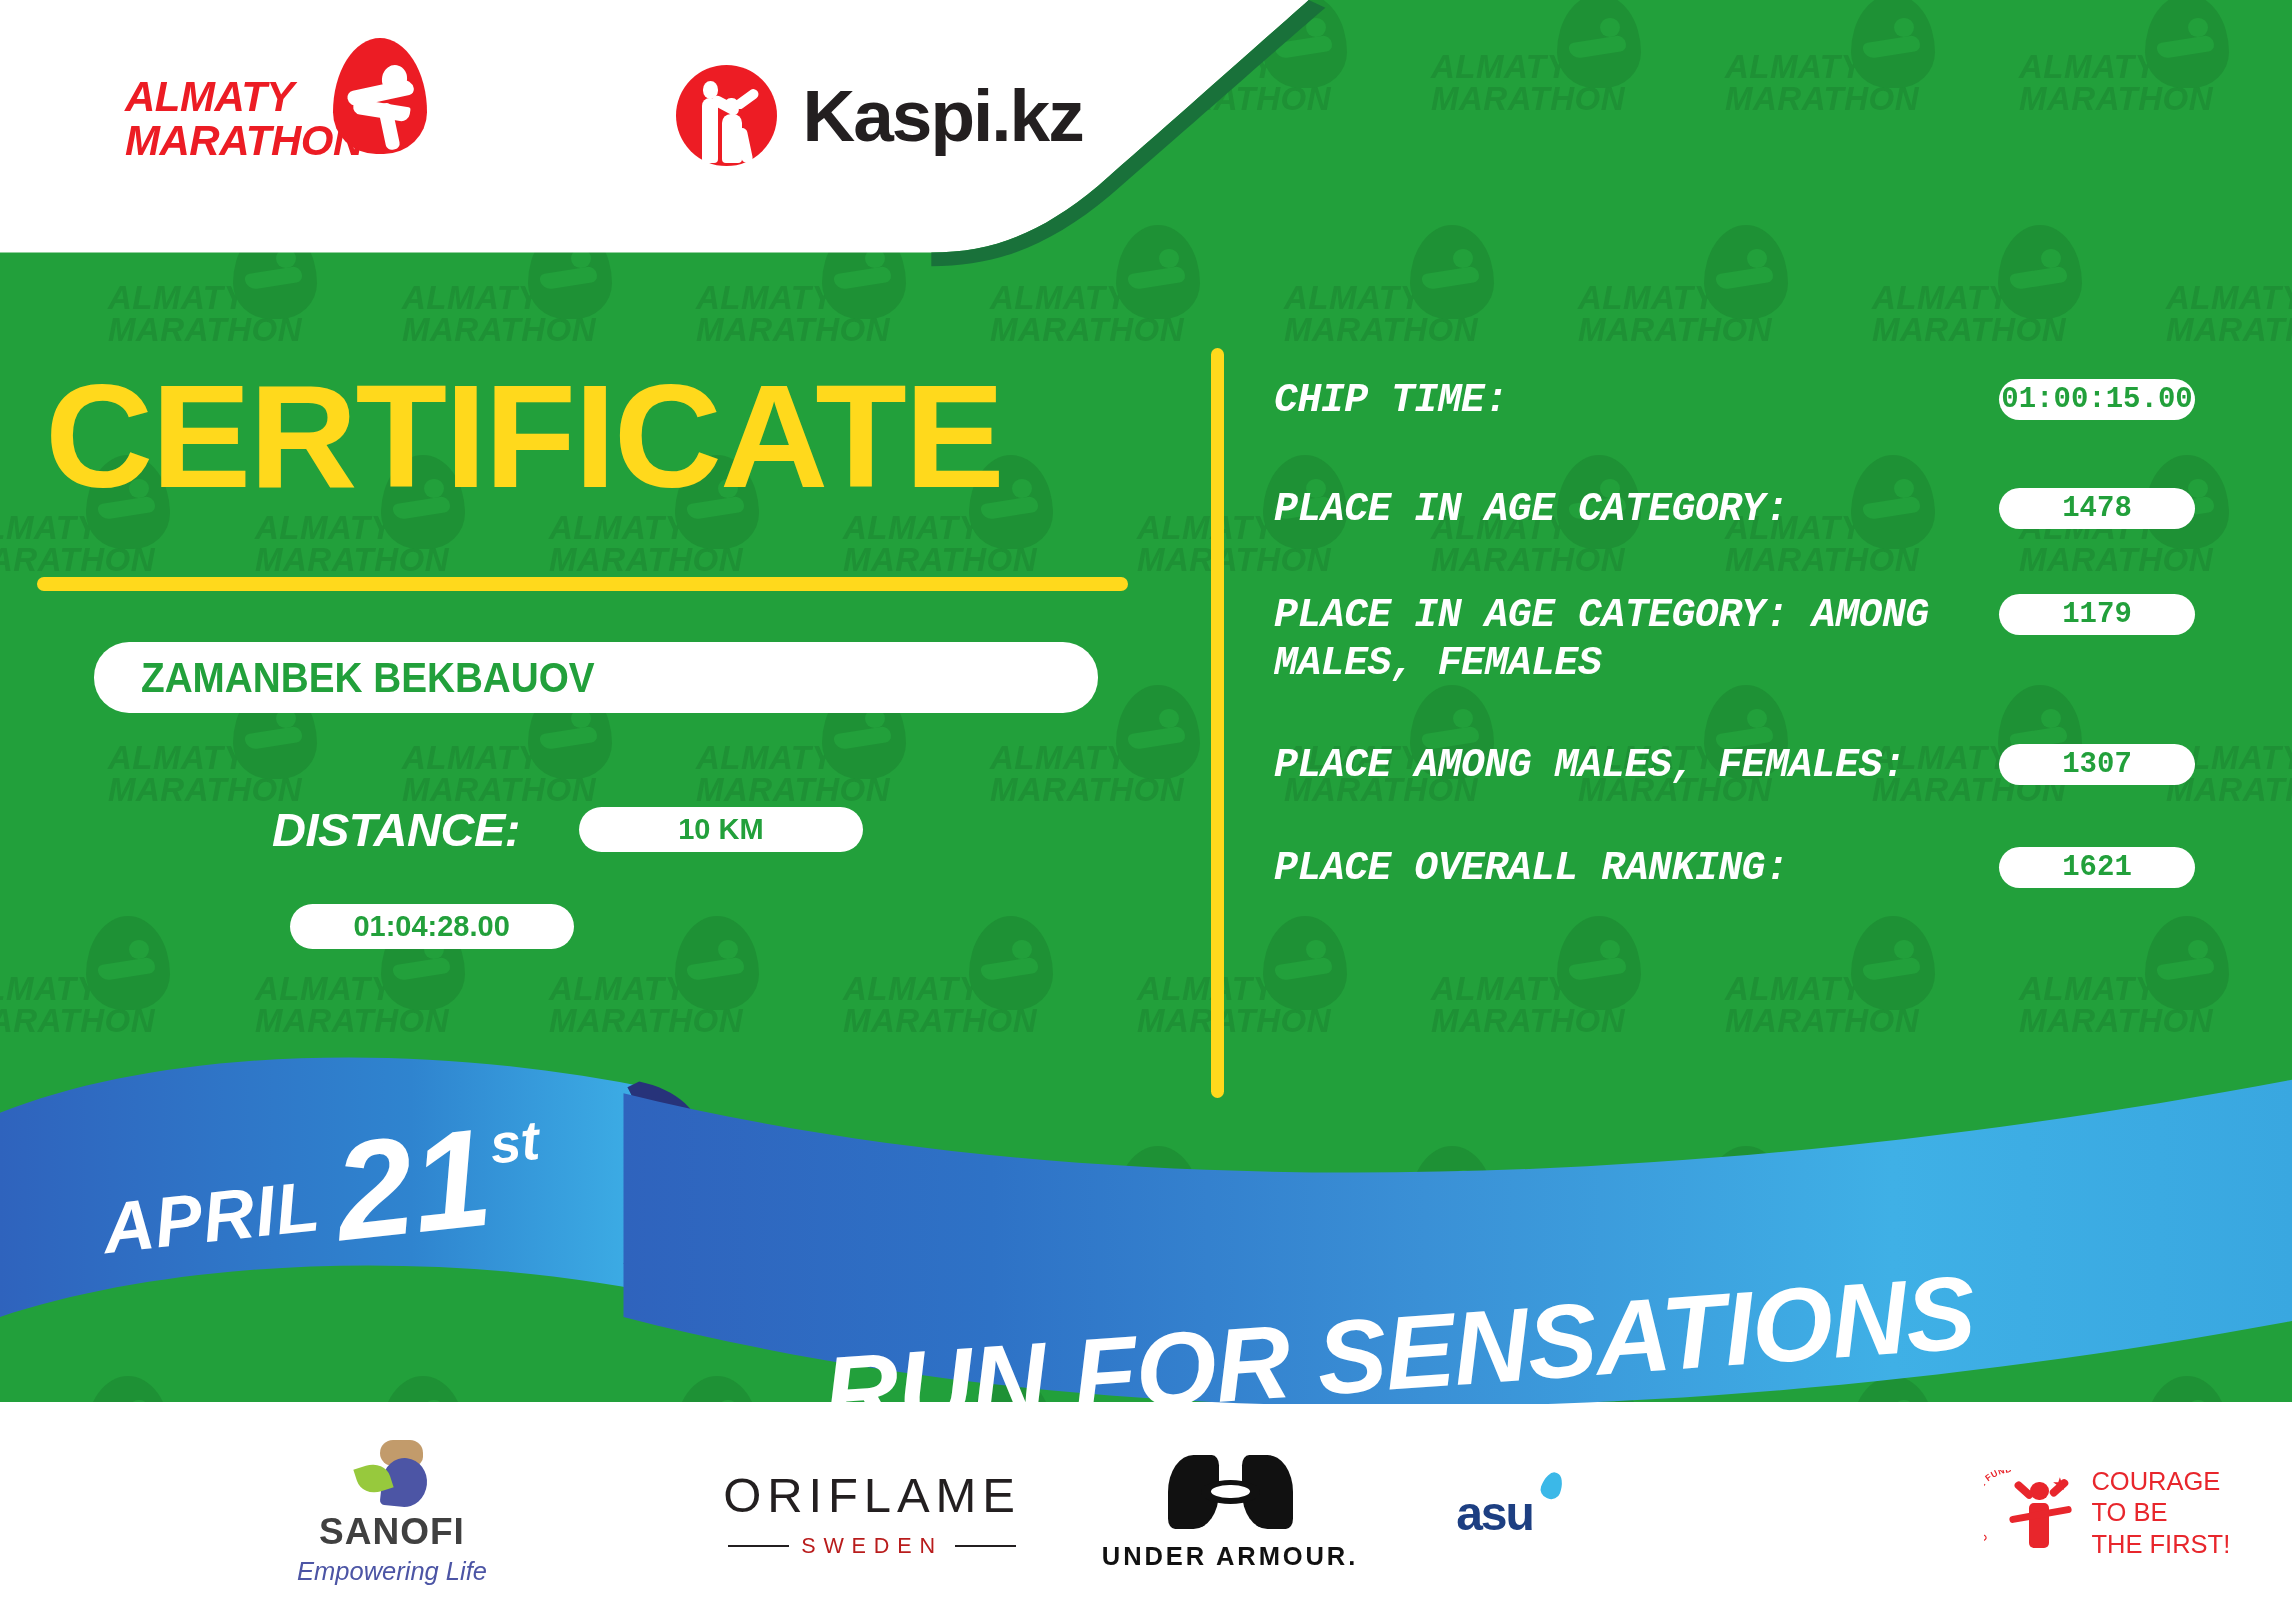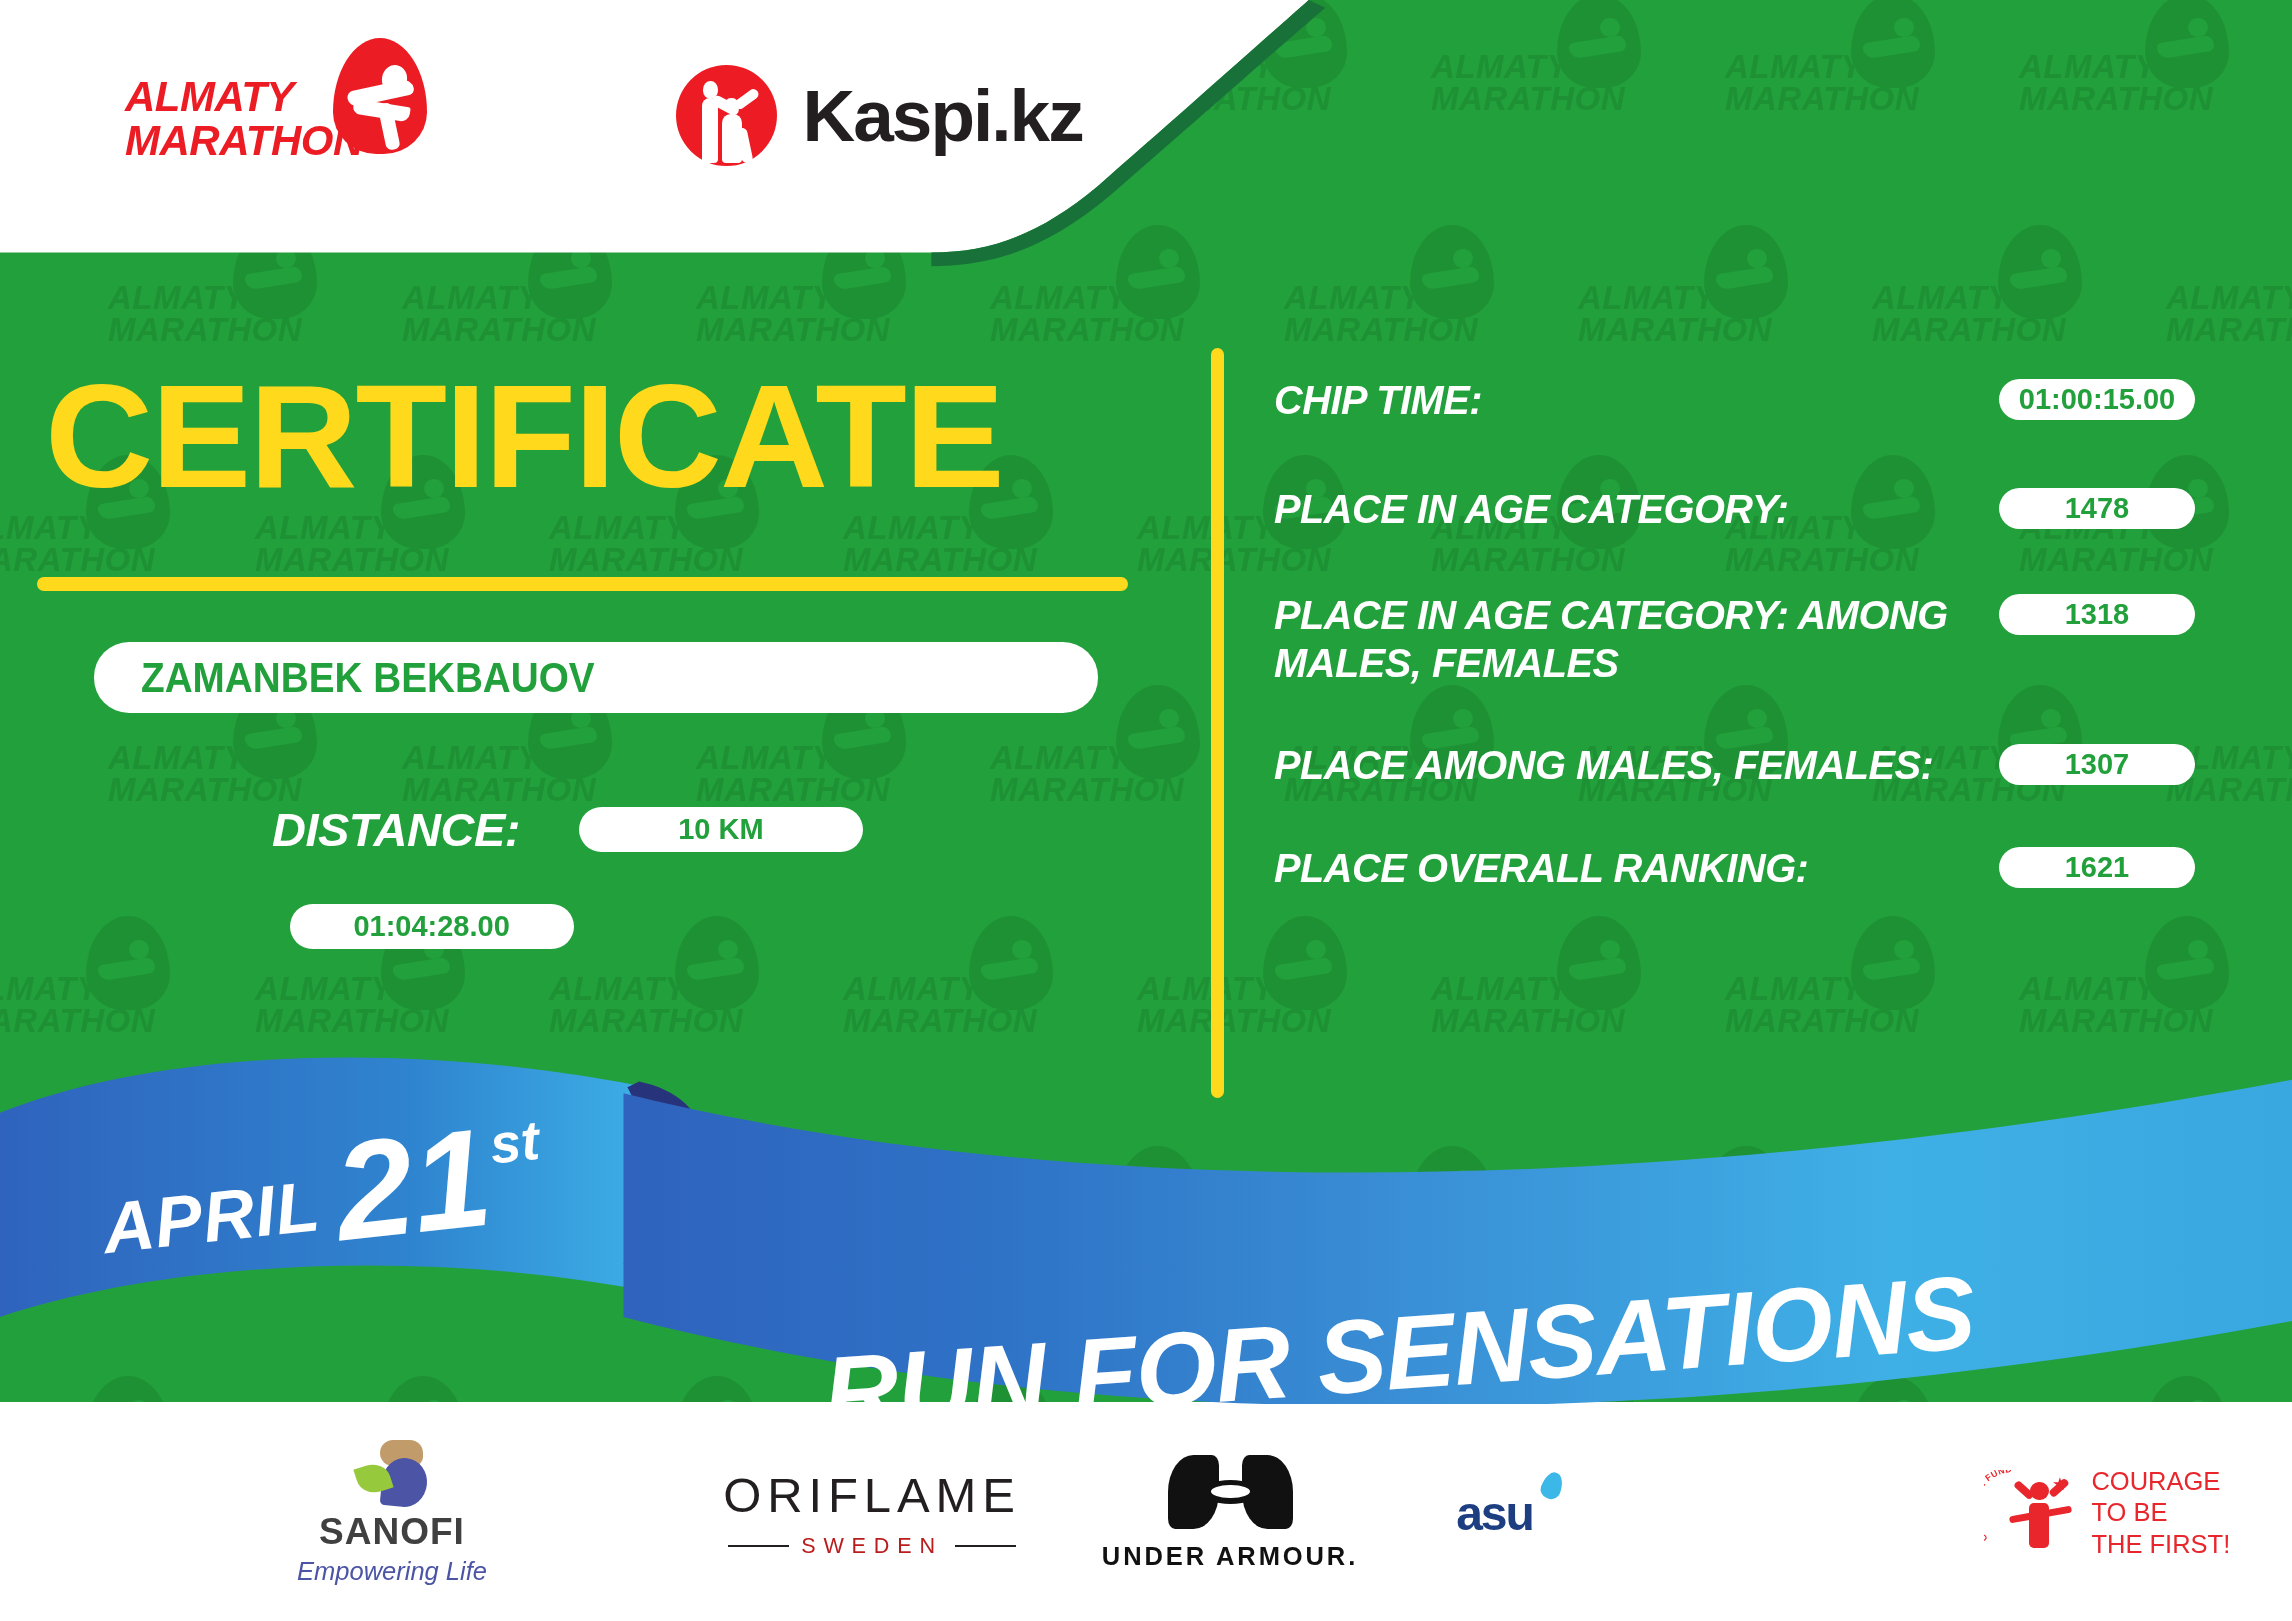--- a/index.html
+++ b/index.html
@@ -303,20 +303,21 @@
     left: 1274px; top: 377px;
     width: 921px;
     z-index: 5;
   }
   .stat-row {
     position: relative;
     display: flex;
     align-items: flex-start;
     justify-content: space-between;
     margin-bottom: 43px;
+    font-family: Liberation Mono, monospace;
   }
   .stat-label {
     color: #ffffff;
     font-size: 41px;
     font-weight: 900;
     font-style: italic;
     line-height: 1.16;
     letter-spacing: -0.5px;
     flex: 1 1 auto;
     padding-right: 17.6px;
@@ -724,21 +725,21 @@
       <div class="stat-pill">01:00:15.00</div>
     </div>
 
     <div class="stat-row" id="stat-1">
       <div class="stat-label">PLACE IN AGE CATEGORY:</div>
       <div class="stat-pill">1478</div>
     </div>
 
     <div class="stat-row" id="stat-2">
       <div class="stat-label">PLACE IN AGE CATEGORY: AMONG MALES, FEMALES</div>
-      <div class="stat-pill">1318</div>
+      <div class="stat-pill">1179</div>
     </div>
 
     <div class="stat-row" id="stat-3">
       <div class="stat-label">PLACE AMONG MALES, FEMALES:</div>
       <div class="stat-pill">1307</div>
     </div>
 
     <div class="stat-row" id="stat-4">
       <div class="stat-label">PLACE OVERALL RANKING:</div>
       <div class="stat-pill">1621</div>

